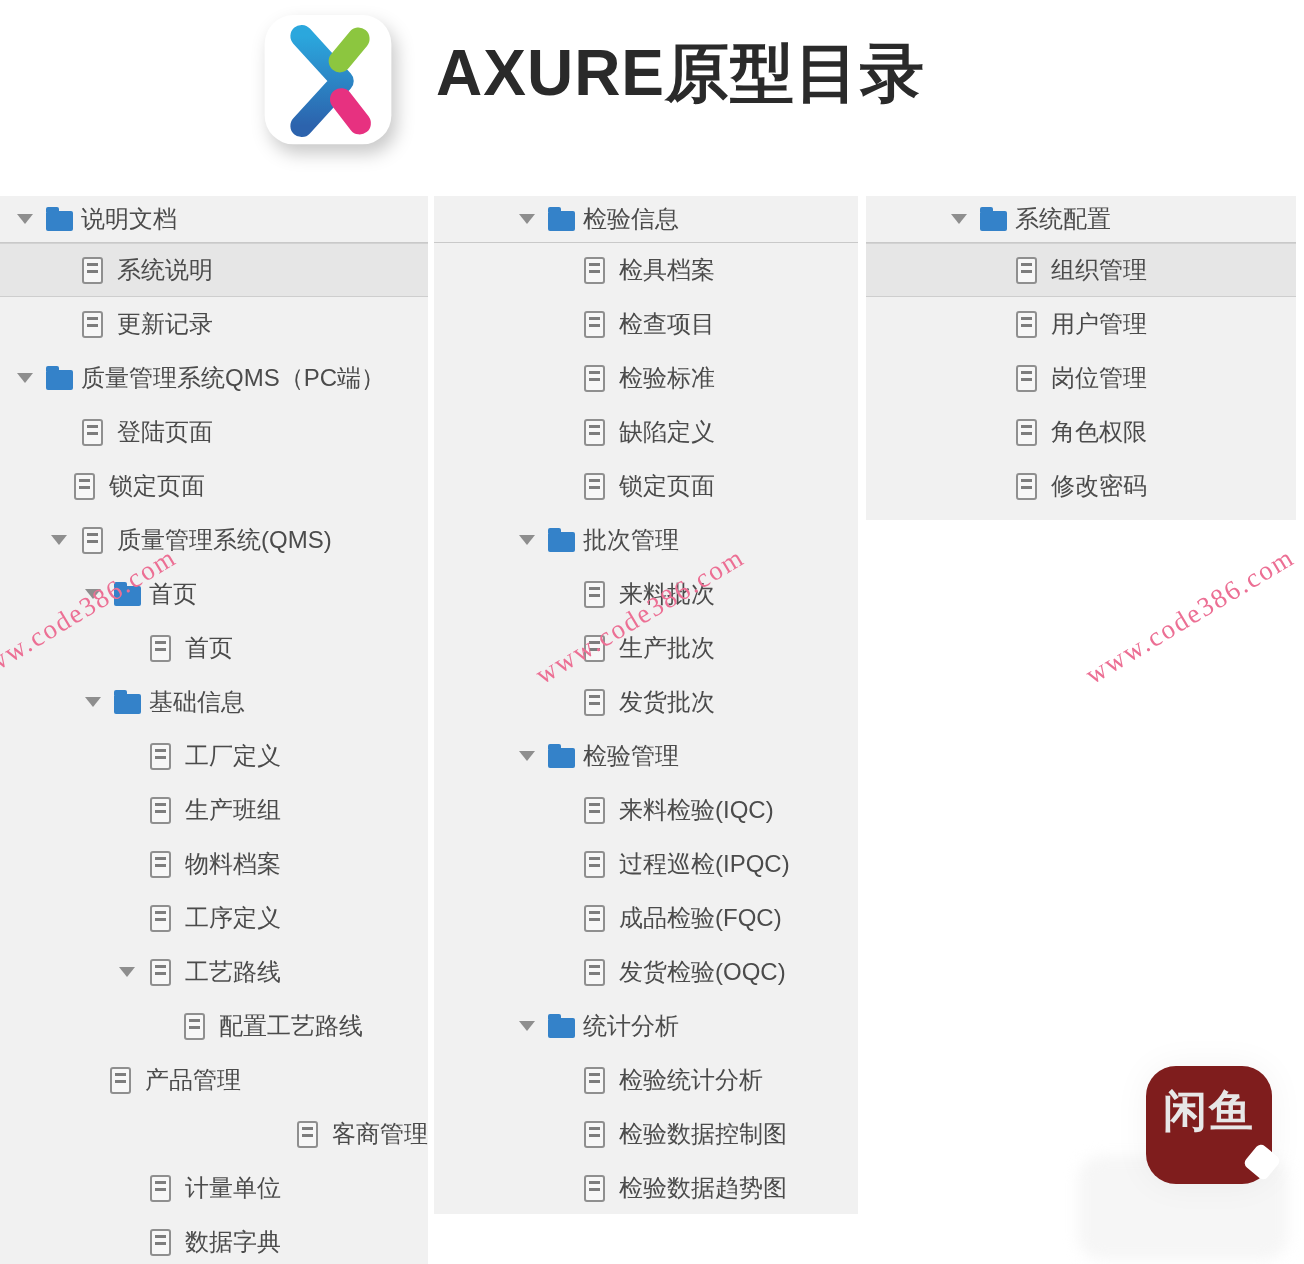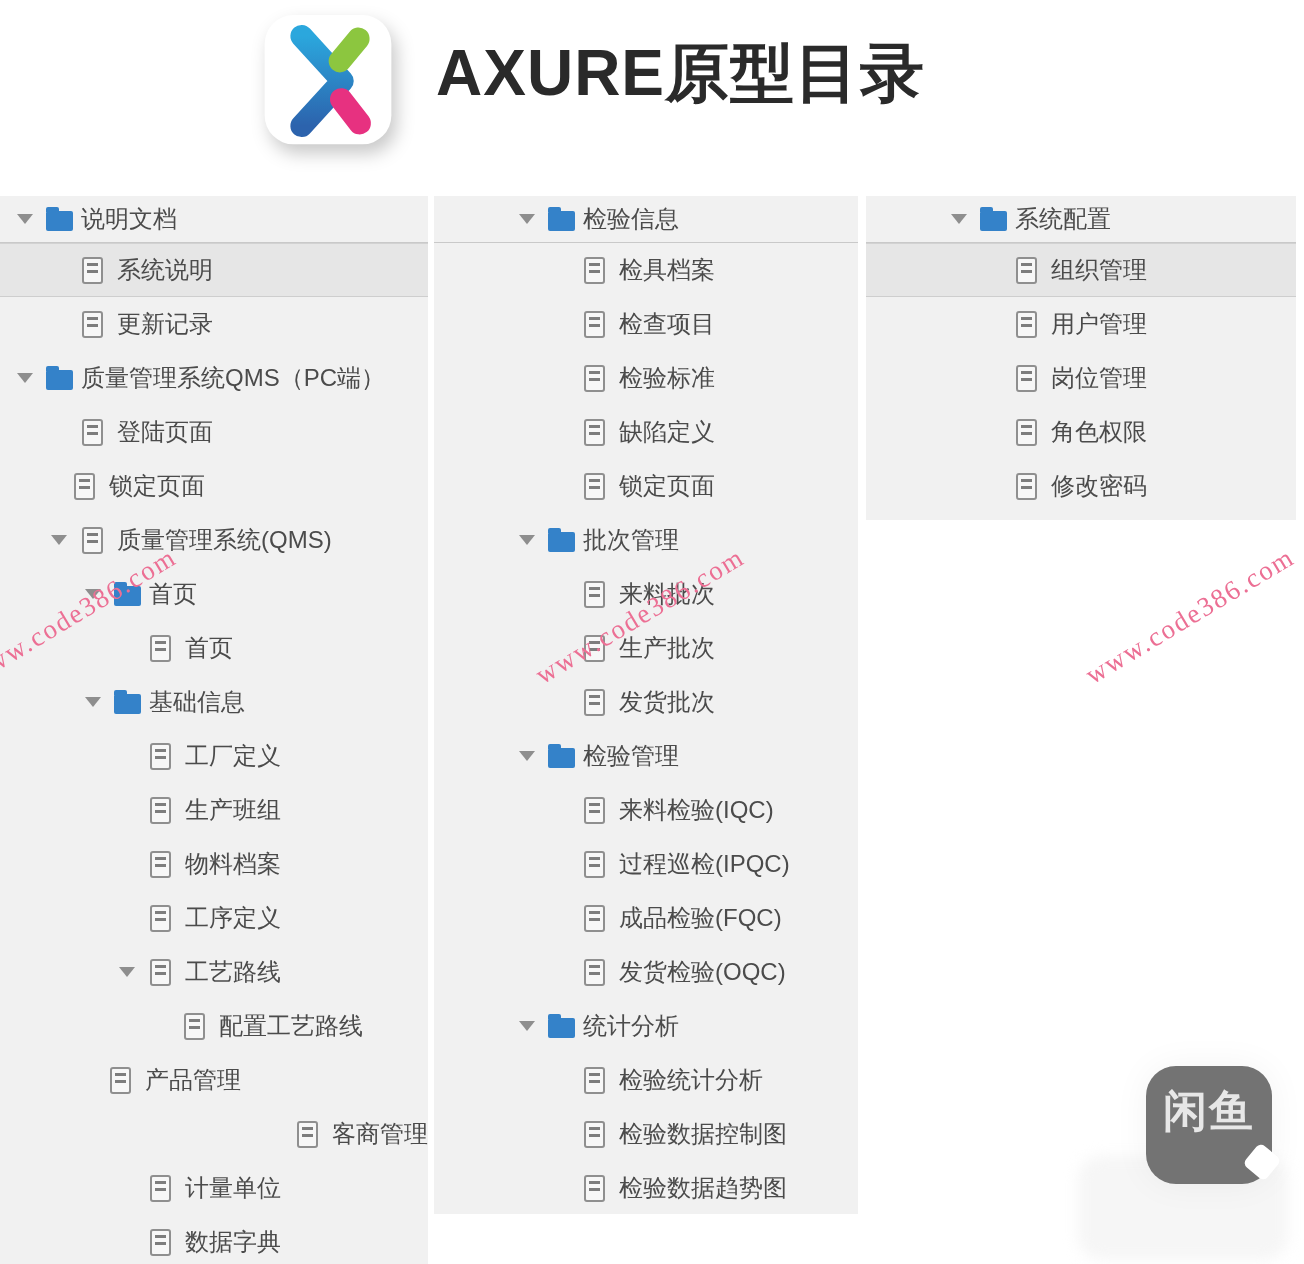--- a/index.html
+++ b/index.html
@@ -41,21 +41,21 @@
   
   .wm{position:absolute;font-family:"Liberation Serif","DejaVu Serif",serif;
       font-size:27px;letter-spacing:2px;color:#ec6f94;white-space:nowrap;
       transform:rotate(-31deg);transform-origin:left center;pointer-events:none;}
   .wm.wm-a{left:-30px;top:662px;}
   .wm.wm-b{left:538px;top:662px;}
   .wm.wm-c{left:1088px;top:662px;}
 
   
   .xianyu{position:absolute;left:1146px;top:1066px;width:126px;height:118px;
-      background:#737373;border-radius:30px;box-shadow:0 0 36px rgba(0,0,0,0.05);
+      background:#7f1d1d;border-radius:30px;box-shadow:0 0 36px rgba(0,0,0,0.05);
       display:flex;justify-content:center;pointer-events:none;}
   .xianyu::after{content:"";position:absolute;right:-4px;bottom:8px;width:28px;height:28px;
       background:#ffffff;border-radius:6px;transform:rotate(40deg);}
   .xianyu .xy-text{margin-top:16px;font-size:44px;font-weight:bold;color:#e7e7e7;letter-spacing:2px;}
   .xy-blob{position:absolute;left:1078px;top:1156px;width:210px;height:104px;
       background:rgba(238,238,238,0.55);border-radius:24px;filter:blur(7px);pointer-events:none;}
 </style>
 </head>
 <body>
 

